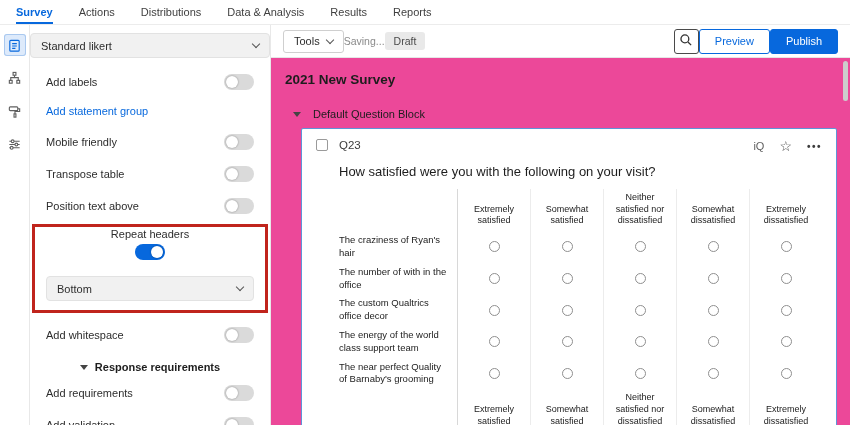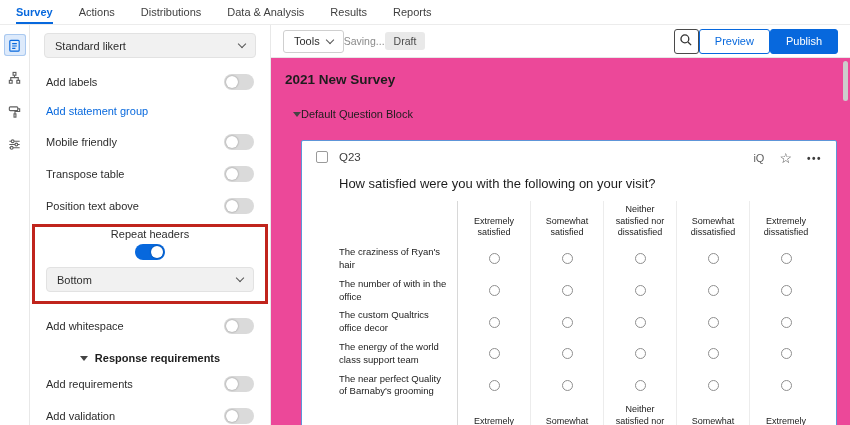--- a/index.html
+++ b/index.html
@@ -20,53 +20,53 @@
   .body-row { flex:1; display:flex; min-height:0; }
 
   
   .icon-rail { width:30px; flex:none; border-right:1px solid #e8e8e8; display:flex; flex-direction:column; align-items:center; padding-top:9px; gap:11px; }
   .rail-btn { width:22px; height:22px; display:flex; align-items:center; justify-content:center; border-radius:3px; cursor:pointer; }
   .rail-btn.active { background:#ddeafb; box-shadow:0 0 0 1px #a9c8ef inset; }
   .rail-btn svg { display:block; }
 
   
   .sidebar { width:241px; flex:none; border-right:1px solid #e8e8e8; padding-top:8px; font-size:11px; overflow:hidden; }
-  .select { margin:0 14px 8px; height:25px; background:#f1f1f1; border:1px solid #e2e2e2; border-radius:4px; display:flex; align-items:center; justify-content:space-between; padding:0 10px; cursor:pointer; color:#2d2d2d; }
+  .select { margin:0 0 8px; height:25px; background:#f1f1f1; border:1px solid #e2e2e2; border-radius:4px; display:flex; align-items:center; justify-content:space-between; padding:0 10px; cursor:pointer; color:#2d2d2d; }
   .chev { display:inline-block; width:6px; height:6px; border-right:1.4px solid #555; border-bottom:1.4px solid #555; transform:rotate(45deg); margin-top:-3px; flex:none; }
   .toggle-row { display:flex; align-items:center; justify-content:space-between; padding:0 16px; height:32px; }
   .t-label { color:#2d2d2d; }
   .link { display:block; padding:7px 16px 9px; color:#0768dd; cursor:pointer; text-decoration:none; }
   .toggle { width:30px; height:16px; border-radius:9px; background:#dadada; position:relative; display:inline-block; cursor:pointer; flex:none; }
   .toggle::after { content:""; position:absolute; top:2px; left:2px; width:12px; height:12px; border-radius:50%; background:#fff; box-shadow:0 0 2px rgba(0,0,0,.4); }
   .toggle[data-state="on"] { background:#0768dd; }
   .toggle[data-state="on"]::after { left:auto; right:2px; }
   .highlight { border:3px solid #c0241c; margin:2px 2px 6px; padding:1px 0 9px; }
   .highlight .toggle-row { padding:0 11px;flex-direction:column; }
-  .highlight .select { margin:7px 11px 0; }
+  .highlight .select { margin:16px 11px 0; }
   .section-hdr { display:flex; align-items:center; gap:7px; padding:10px 16px 4px; font-weight:bold; color:#1d1d1d; cursor:pointer;justify-content:center; }
   .tri-down { width:0; height:0; border-left:4px solid transparent; border-right:4px solid transparent; border-top:5px solid #444; flex:none; }
 
   
   .main { flex:1; min-width:0; display:flex; flex-direction:column; position:relative; background:#fff; }
   .toolbar { height:33px; flex:none; display:flex; align-items:center; padding:0 12px; border-bottom:1px solid #e6e6e6; background:#fff; }
   .tools-btn { display:flex; align-items:center; gap:7px; border:1px solid #cfcfcf; background:#fff; border-radius:3px; height:23px; padding:0 10px; font-size:11px; color:#2d2d2d; cursor:pointer; }
   .saving { font-size:10.5px; color:#8a8a8a; }
   .draft { background:#e9e9e9; color:#4a4a4a; font-size:10.5px; padding:3px 9px; border-radius:3px; }
   .spacer { flex:1; }
   .search-btn { width:25px; height:25px; border:1px solid #4a4a4a; background:#fff; border-radius:3px; display:flex; align-items:center; justify-content:center; cursor:pointer; }
   .preview-btn { border:1px solid #0768dd; color:#0768dd; background:#fff; border-radius:3px; height:25px; padding:0 15px; font-size:11px; cursor:pointer; }
   .publish-btn { background:#0768dd; border:1px solid #0768dd; color:#fff; border-radius:3px; height:25px; padding:0 15px; font-size:11px; cursor:pointer; }
 
   .canvas { flex:1; min-height:0; background:#ec4899; padding:8px 14px 0; overflow:hidden; }
   .title-row { display:flex; align-items:center; justify-content:space-between; height:27px; }
   .survey-title { font-size:13.5px; font-weight:bold; color:#1d1d1d; margin:0; }
   .iq-badge { display:flex; align-items:center; gap:6px; background:#fff; border:1px solid #dcdcdc; border-radius:3px; padding:3px 6px; font-size:9.5px; color:#6f6f6f; }
   .great { background:#0b8265; color:#fff; border-radius:8px; padding:1px 8px; font-size:9px; font-weight:bold; }
 
-  .block-row { display:flex; align-items:center; margin:15px 0 20px 8px; font-size:11px; color:#1d1d1d; cursor:pointer;text-align:right; }
+  .block-row { display:flex; align-items:center; gap:12px; margin:15px 0 8px 8px; font-size:11px; color:#1d1d1d; cursor:pointer;text-align:right; }
 
   .qcard { margin-left:16px; width:536px; background:#fff; border:1px solid #5e95d8; border-radius:2px; padding:10px 14px 16px; }
   .qhead { display:flex; align-items:flex-start; gap:11px; }
   .checkbox { width:12px; height:12px; border:1px solid #9a9a9a; border-radius:2px; background:#fff; cursor:pointer; flex:none; }
   .qid { font-size:11.5px; color:#3c3c3c; }
   .qicons { margin-left:auto; display:flex; align-items:center; gap:15px; color:#5f5f5f; }
   .iq-ic { font-size:11px; cursor:pointer; }
   .star-ic { font-size:14px; line-height:1; cursor:pointer; color:#4a4a4a; }
   .dots-ic { font-size:10px; letter-spacing:1.5px; font-weight:bold; cursor:pointer; color:#3c3c3c; }
   .qtext { font-size:13px; color:#1d1d1d; margin:11px 0 10px 23px; }

